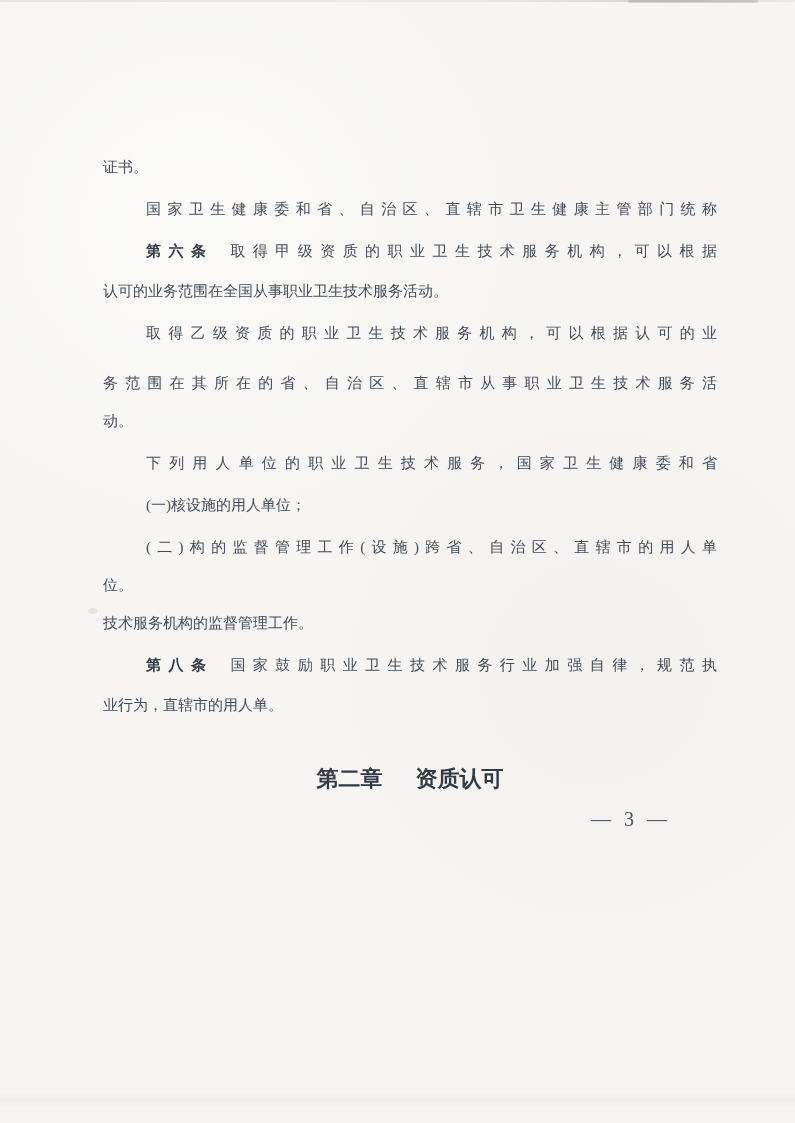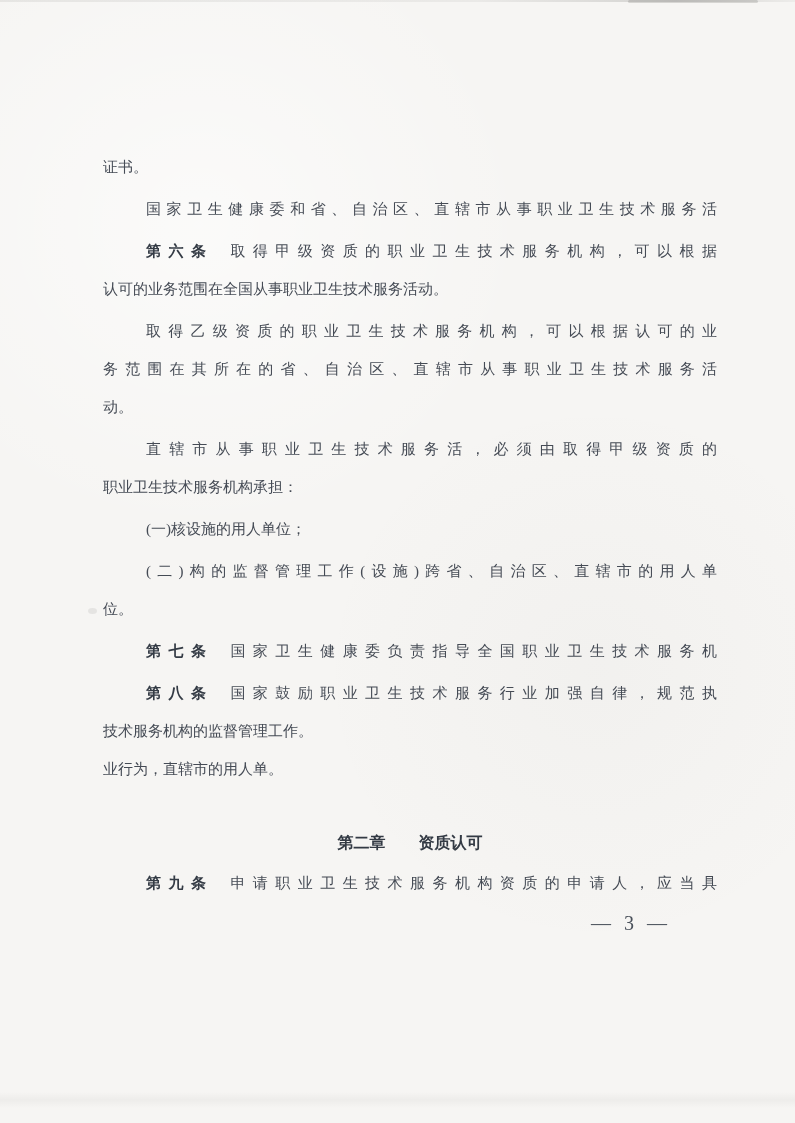--- a/index.html
+++ b/index.html
@@ -39,33 +39,34 @@
   
   .content {
     position:absolute; left:103px; top:148px; width:614px;
   }
   .line {
     font-size:15px;
     line-height:38px;
     letter-spacing:0;
     text-align:left;
   }
-  .line.full { text-align:justify; text-align-last:justify; }
+  .line.full { text-align:justify; text-align-last:justify;margin-top:12px; }
   .line.indent { text-indent:43px; }
   .line.p-start { margin-top:4px; }
   .art {
     font-weight:700;
     color:#343b45;
     margin-right:17px;
+    font-family:Liberation Mono, monospace;
   }
   .chapter {
     margin-top:36px;
     display:flex; justify-content:center; align-items:baseline;
     column-gap:33px;
-    font-size:16px; font-weight:700; color:#333a44;
+    font-size:22px; font-weight:700; color:#333a44;
     line-height:38px;
   }
   .last-line { margin-top:2px; }
   .pagenum {
     margin-top:10px;
     text-align:right;
     padding-right:50px;
     font-size:20px;
     color:#4a515b;
   }
@@ -79,49 +80,46 @@
 
   <div class="edge-top"></div>
   <div class="smudge-top-right"></div>
   <div class="dot-left"></div>
   <div class="band-bottom"></div>
 
   <div class="content">
 
     <div class="line">证书。</div>
 
-    <div class="line indent full p-start">国家卫生健康委和省、自治区、直辖市从事职业卫生技术服务活</div>
+    <div class="line indent full p-start">国家卫生健康委和省、自治区、直辖市卫生健康主管部门统称</div>
 
     <div class="line indent full p-start"><span class="art">第六条</span><span>取得甲级资质的职业卫生技术服务机构，可以根据</span></div>
     <div class="line">认可的业务范围在全国从事职业卫生技术服务活动。</div>
 
     <div class="line indent full p-start">取得乙级资质的职业卫生技术服务机构，可以根据认可的业</div>
     <div class="line full">务范围在其所在的省、自治区、直辖市从事职业卫生技术服务活</div>
     <div class="line">动。</div>
 
-    <div class="line indent full p-start">直辖市从事职业卫生技术服务活，必须由取得甲级资质的</div>
-    <div class="line">职业卫生技术服务机构承担：</div>
+    <div class="line indent full p-start">下列用人单位的职业卫生技术服务，国家卫生健康委和省</div>
 
     <div class="line indent p-start">(一)核设施的用人单位；</div>
 
     <div class="line indent full p-start">(二)构的监督管理工作(设施)跨省、自治区、直辖市的用人单</div>
     <div class="line">位。</div>
 
-    <div class="line indent full p-start"><span class="art">第七条</span><span>国家卫生健康委负责指导全国职业卫生技术服务机</span></div>
+
+    <div class="line">技术服务机构的监督管理工作。</div>
 
     <div class="line indent full p-start"><span class="art">第八条</span><span>国家鼓励职业卫生技术服务行业加强自律，规范执</span></div>
-
-    <div class="line">技术服务机构的监督管理工作。</div>
     <div class="line">业行为，直辖市的用人单。</div>
 
     <div class="chapter">
       <span>第二章</span>
       <span>资质认可</span>
     </div>
 
-    <div class="line indent full last-line"><span class="art">第九条</span><span>申请职业卫生技术服务机构资质的申请人，应当具</span></div>
 
     <div class="pagenum">
       <span class="dash">—</span><span class="num">3</span><span class="dash">—</span>
     </div>
 
   </div>
 </div>
 
 </body></html>

